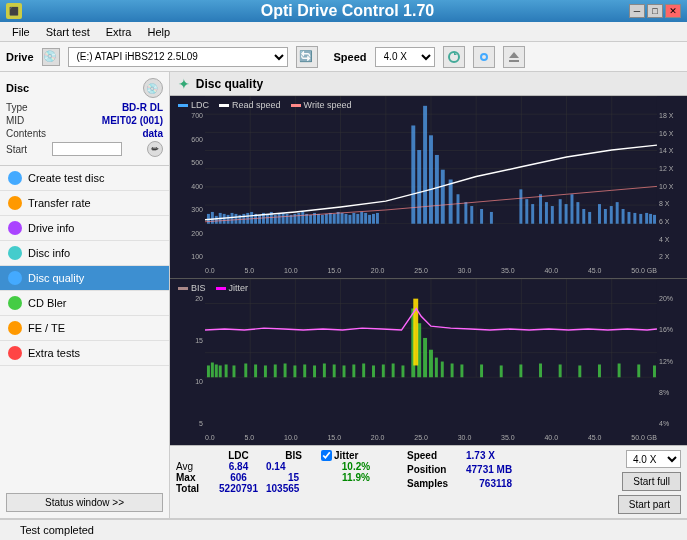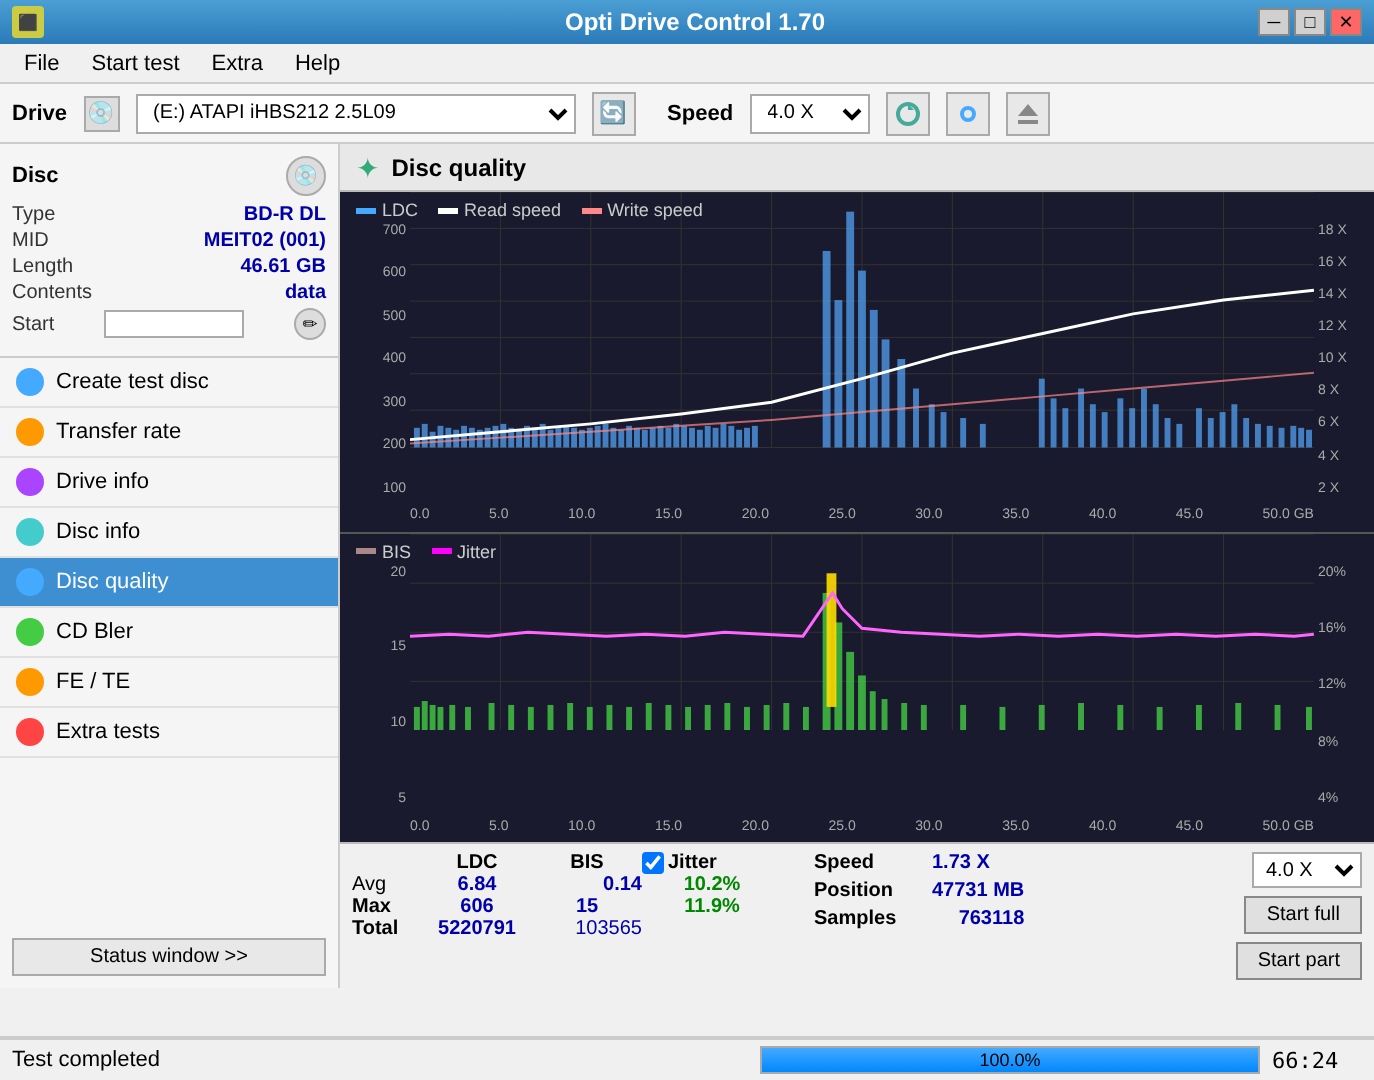--- a/index.html
+++ b/index.html
@@ -1,20 +1,20 @@
 <!DOCTYPE html>
 <html><head>
   <meta charset="utf-8">
   <style>
     * { margin: 0; padding: 0; box-sizing: border-box; }
     body { width: 687px; height: 540px; font-family: 'Segoe UI', Tahoma, sans-serif; font-size: 11px; background: #f0f0f0; overflow: hidden; }
     
     
     .title-bar { background: linear-gradient(to bottom, #4a9fd4, #2a7ab8); height: 22px; display: flex; align-items: center; justify-content: space-between; padding: 0 6px; }
-    .title-bar-text { color: white; font-size: 12px; font-weight: bold; flex: 1; text-align: center; }
+    .title-bar-text { color: white; font-size: 16px; font-weight: bold; flex: 1; text-align: center; }
     .title-bar-icons { display: flex; gap: 2px; }
     .title-btn { width: 16px; height: 14px; background: #d0d0d0; border: 1px solid #888; display: flex; align-items: center; justify-content: center; font-size: 9px; cursor: pointer; }
     
     
     .menu-bar { background: #f0f0f0; height: 20px; display: flex; align-items: center; padding: 0 4px; border-bottom: 1px solid #ccc; }
     .menu-item { padding: 2px 8px; font-size: 11px; cursor: pointer; }
     
     
     .main { display: flex; flex-direction: column; height: calc(540px - 22px - 20px); }
     
@@ -79,21 +79,21 @@
     .legend-dot.write { background: #f88; }
     .legend-dot.bis { background: #a88; }
     .legend-dot.jitter { background: #f0f; }
     
     
     .chart-svg { position: absolute; top: 0; left: 35px; right: 30px; bottom: 18px; }
     .big-btn { background: #e0e0e0; border: 1px solid #888; padding: 3px 10px; font-size: 10px; cursor: pointer; }
     .speed-combo { border: 1px solid #aaa; background: white; font-size: 10px; padding: 1px 2px; width: 55px; height: 18px; }
     
     
-    .status-bar { background: #f0f0f0; border-top: 2px solid #ccc; height: 22px; display: flex; align-items: center; padding: 0 6px; font-size: 11px; margin-top: 24px; }
+    .status-bar { background: #f0f0f0; border-top: 2px solid #ccc; height: 22px; display: flex; align-items: center; padding: 0 20px; font-size: 11px; }
     .status-text { flex: 1; }
     .progress-area { display: flex; align-items: center; gap: 6px; }
     .progress-bar { width: 250px; height: 14px; background: #ddd; border: 1px solid #aaa; position: relative; }
     .progress-fill { height: 100%; background: linear-gradient(to bottom, #4af, #08f); }
     .progress-text { position: absolute; top: 0; left: 0; right: 0; bottom: 0; display: flex; align-items: center; justify-content: center; font-size: 9px; color: #000; }
     .time-display { font-family: monospace; font-size: 11px; min-width: 45px; }
   </style>
 </head>
 <body>
 
@@ -157,24 +157,20 @@
           <span class="disc-title">Disc</span>
           <div style="width:20px;height:20px;background:#ddd;border:1px solid #aaa;border-radius:50%;display:flex;align-items:center;justify-content:center;font-size:10px;cursor:pointer;">💿</div>
         </div>
         <div class="disc-row">
           <span class="disc-row-label">Type</span>
           <span class="disc-row-value">BD-R DL</span>
         </div>
         <div class="disc-row">
           <span class="disc-row-label">MID</span>
           <span class="disc-row-value">MEIT02 (001)</span>
-        </div>
-        <div class="disc-row">
-          <span class="disc-row-label">Length</span>
-          <span class="disc-row-value">46.61 GB</span>
         </div>
         <div class="disc-row">
           <span class="disc-row-label">Contents</span>
           <span class="disc-row-value data">data</span>
         </div>
         <div class="disc-row" style="align-items:center;">
           <span class="disc-row-label">Start</span>
           <input class="label-input" type="text" style="">
           <div style="width:16px;height:16px;background:#ddd;border:1px solid #aaa;border-radius:50%;cursor:pointer;display:flex;align-items:center;justify-content:center;font-size:9px;">✏</div>
         </div>
@@ -514,33 +510,33 @@
               <td style="display:flex;align-items:center;gap:2px;width:70px;">
                 <input type="checkbox" checked="" style="width: 11px; height: 11px;">
                 <span style="font-weight:bold;">Jitter</span>
               </td>
             </tr>
           </thead>
           <tbody>
             <tr>
               <td style="font-weight:normal;">Avg</td>
               <td style="color:#00a;font-weight:bold;text-align:center;">6.84</td>
-              <td style="color:#00a;font-weight:bold;text-align:right;">0.14</td>
+              <td style="color:#00a;font-weight:bold;text-align:left;">0.14</td>
               <td style="color:#080;font-weight:bold;text-align:center;">10.2%</td>
             </tr>
             <tr>
               <td style="font-weight:bold;">Max</td>
               <td style="color:#00a;font-weight:bold;text-align:center;margin-top:28px;">606</td>
               <td style="color:#00a;font-weight:bold;text-align:center;">15</td>
               <td style="color:#080;font-weight:bold;text-align:center;">11.9%</td>
             </tr>
             <tr>
               <td style="font-weight:bold;">Total</td>
               <td style="color:#00a;font-weight:bold;text-align:center;">5220791</td>
-              <td style="color:#00a;font-weight:normal;text-align:right;">103565</td>
+              <td style="color:#00a;font-weight:bold;text-align:left;">103565</td>
             </tr>
           </tbody>
         </table>
 
         <div style="display:flex;flex-direction:column;gap:3px;margin-left:10px;font-size:10px;">
           <div style="display:flex;align-items:center;gap:4px;">
             <span style="font-weight:bold;min-width:55px;">Speed</span>
             <span style="color:#00a;font-weight:bold;min-width:40px;">1.73 X</span>
           </div>
           <div style="display:flex;align-items:center;gap:4px;">
@@ -563,21 +559,14 @@
           </div>
           <button class="big-btn">Start full</button>
           <button class="big-btn">Start part</button>
         </div>
       </div>
     </div>
   </div>
 
   <div class="status-bar">
     <span class="status-text">Test completed</span>
-    <div class="progress-area">
-      <div class="progress-bar">
-        <div class="progress-fill" style="width:100%;"></div>
-        <div class="progress-text">100.0%</div>
-      </div>
-      <span class="time-display">66:24</span>
-    </div>
   </div>
 </div>
 
 </body></html>

